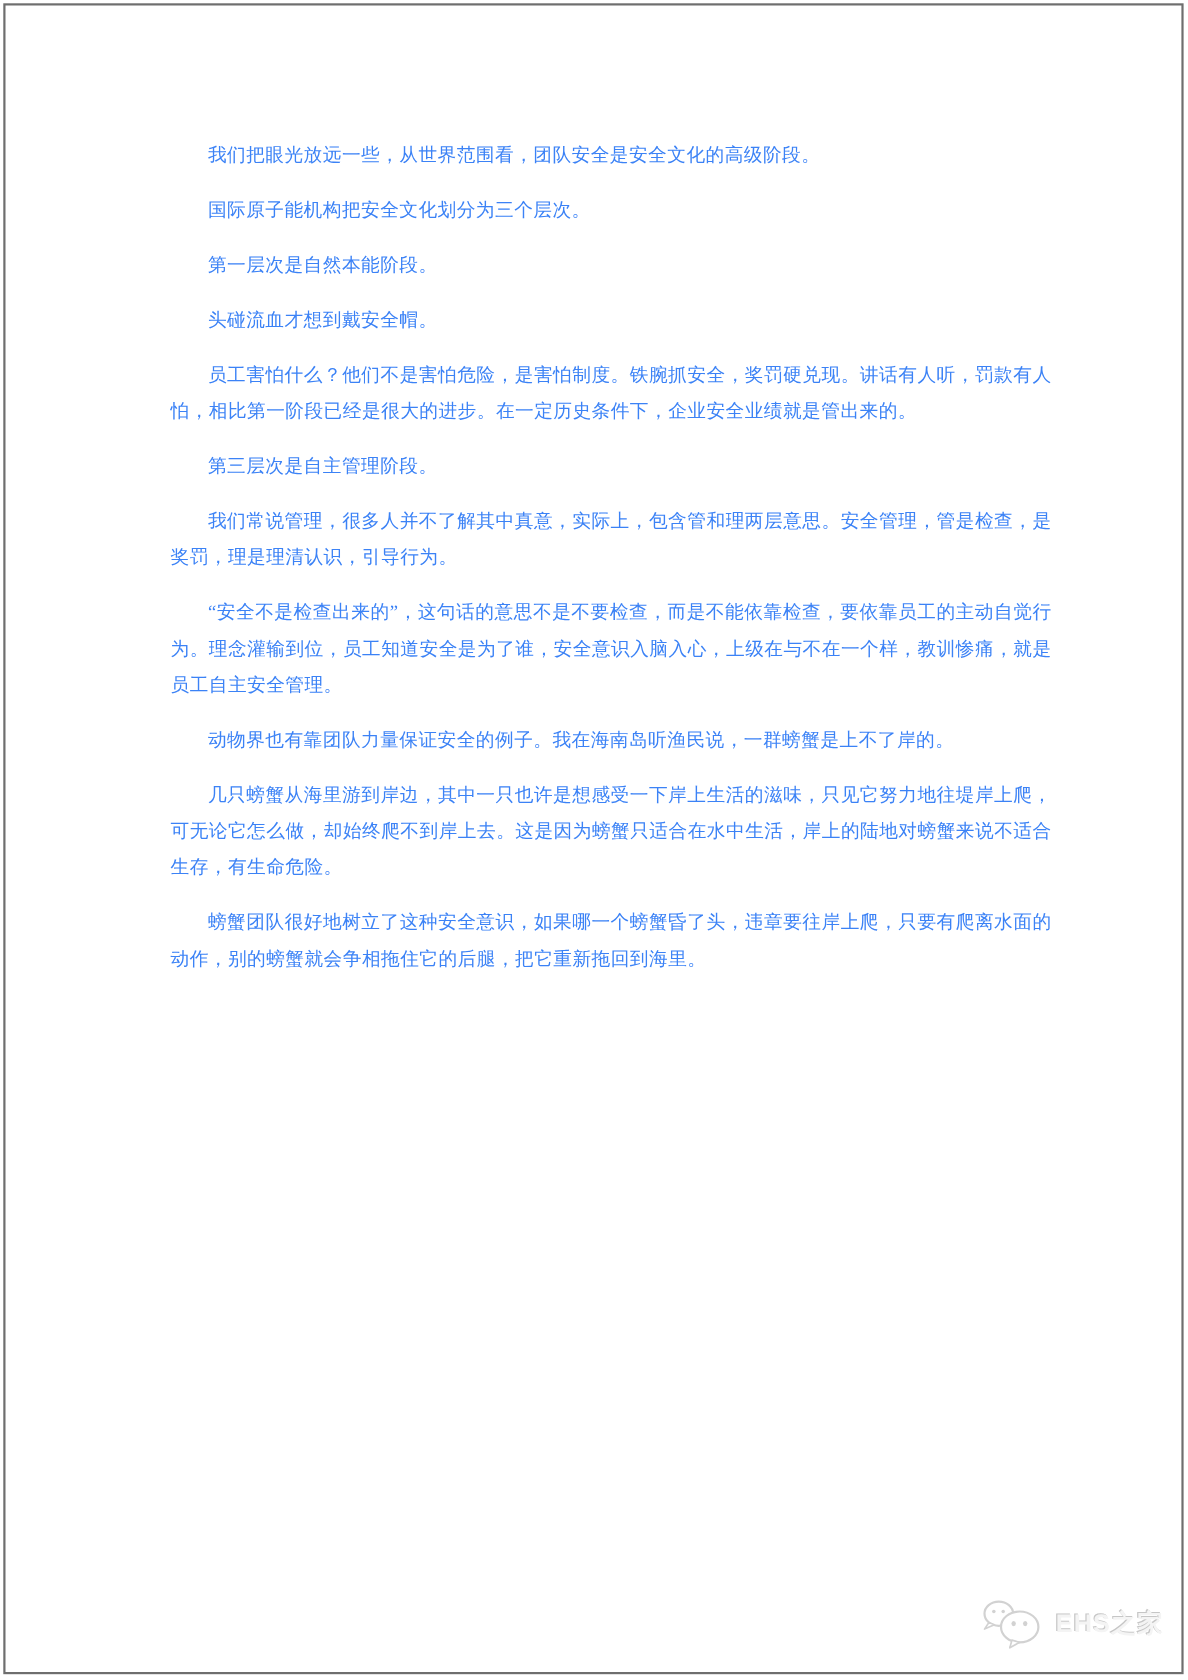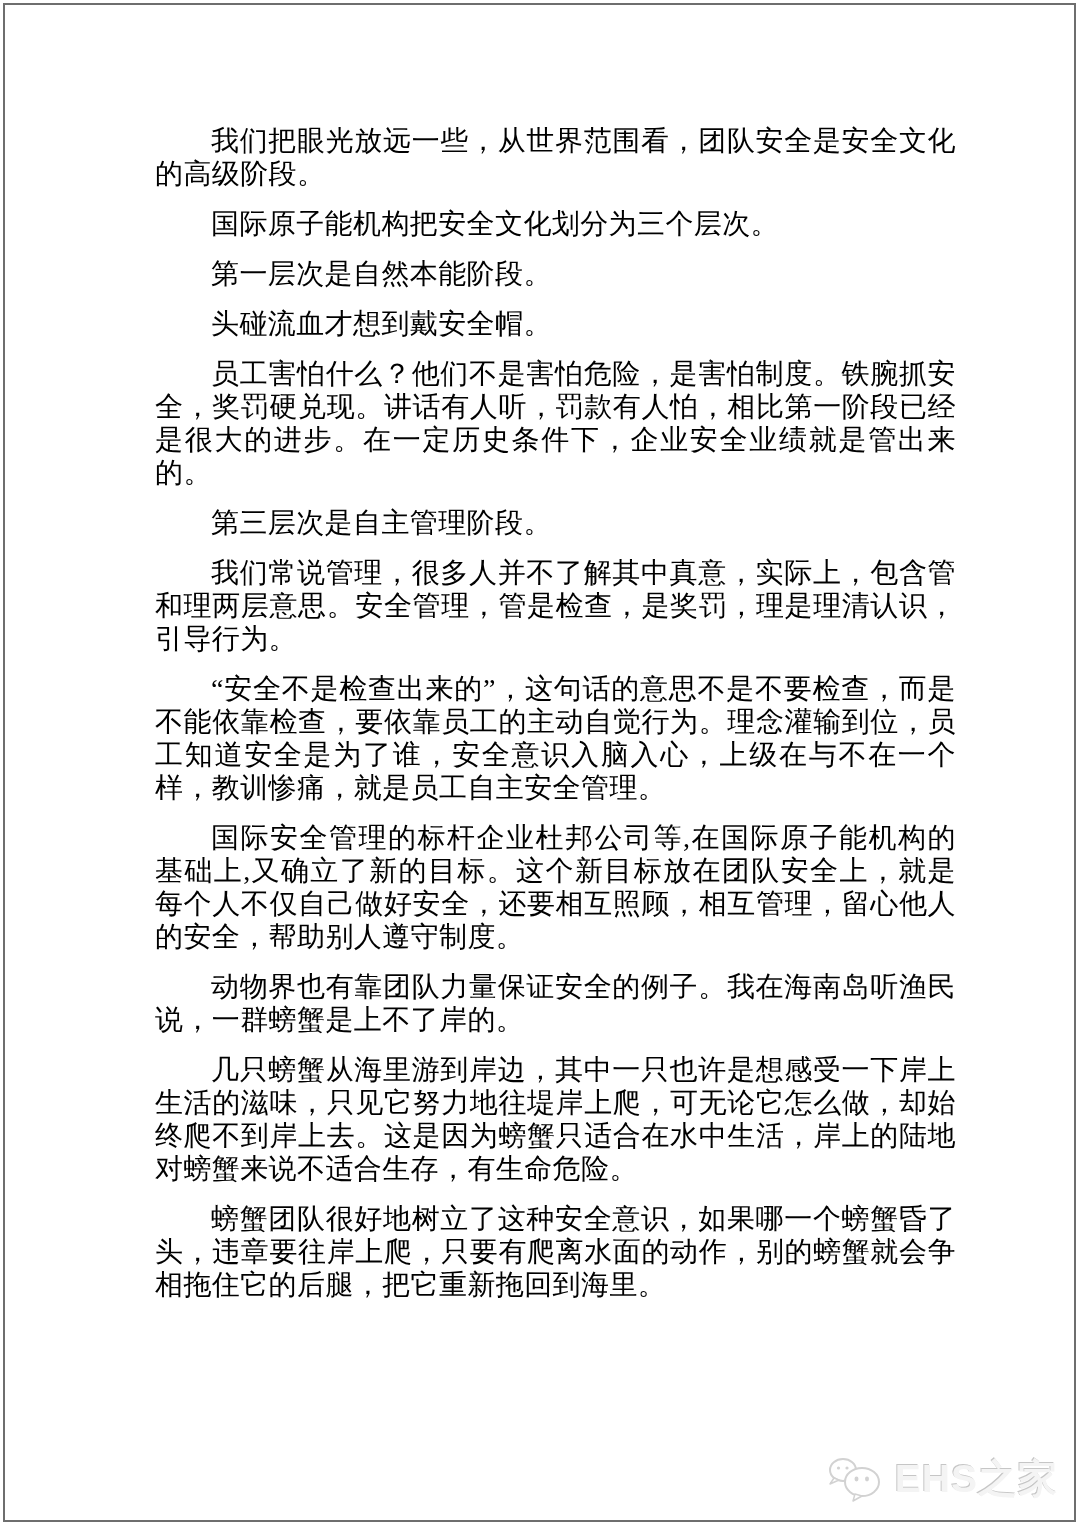--- a/index.html
+++ b/index.html
@@ -16,42 +16,42 @@
     position: absolute;
     left: 3px; top: 3px; right: 4px; bottom: 5px;
     border: 2px solid #6e6e6e;
     pointer-events: none;
   }
   .content {
     position: absolute;
     left: 155px;
     top: 124px;
     width: 801px;
-    color: #000000;
-    font-size: 28px;
+    color: #3b82f6;
+    font-size: 17px;
     line-height: 33px;
     text-align: justify;
     letter-spacing: 0.4px;
   }
   .content p {
     margin: 0 0 17px 0;
     text-indent: 2em;
   }
   .watermark {
     position: absolute;
     right: 22px;
     top: 1452px;
     display: flex;
     align-items: center;
     gap: 10px;
     user-select: none;
   }
   .watermark .wm-text {
     font-family: "Liberation Sans", sans-serif;
-    font-size: 39px;
+    font-size: 23px;
     font-weight: bold;
     color: #f4f4f4;
     text-shadow: -1px -1px 0 #c6c6c6, 1px 1px 0 #ffffff;
     letter-spacing: 1px;
   }
   .watermark svg { display: block; }
 </style>
 </head>
 <body>
 
@@ -59,21 +59,20 @@
 
 <div class="content">
   <p>我们把眼光放远一些，从世界范围看，团队安全是安全文化的高级阶段。</p>
   <p>国际原子能机构把安全文化划分为三个层次。</p>
   <p>第一层次是自然本能阶段。</p>
   <p>头碰流血才想到戴安全帽。</p>
   <p>员工害怕什么？他们不是害怕危险，是害怕制度。铁腕抓安全，奖罚硬兑现。讲话有人听，罚款有人怕，相比第一阶段已经是很大的进步。在一定历史条件下，企业安全业绩就是管出来的。</p>
   <p>第三层次是自主管理阶段。</p>
   <p>我们常说管理，很多人并不了解其中真意，实际上，包含管和理两层意思。安全管理，管是检查，是奖罚，理是理清认识，引导行为。</p>
   <p>“安全不是检查出来的”，这句话的意思不是不要检查，而是不能依靠检查，要依靠员工的主动自觉行为。理念灌输到位，员工知道安全是为了谁，安全意识入脑入心，上级在与不在一个样，教训惨痛，就是员工自主安全管理。</p>
-  <p>国际安全管理的标杆企业杜邦公司等,在国际原子能机构的基础上,又确立了新的目标。这个新目标放在团队安全上，就是每个人不仅自己做好安全，还要相互照顾，相互管理，留心他人的安全，帮助别人遵守制度。</p>
   <p>动物界也有靠团队力量保证安全的例子。我在海南岛听渔民说，一群螃蟹是上不了岸的。</p>
   <p>几只螃蟹从海里游到岸边，其中一只也许是想感受一下岸上生活的滋味，只见它努力地往堤岸上爬，可无论它怎么做，却始终爬不到岸上去。这是因为螃蟹只适合在水中生活，岸上的陆地对螃蟹来说不适合生存，有生命危险。</p>
   <p>螃蟹团队很好地树立了这种安全意识，如果哪一个螃蟹昏了头，违章要往岸上爬，只要有爬离水面的动作，别的螃蟹就会争相拖住它的后腿，把它重新拖回到海里。</p>
 </div>
 
 <div class="watermark">
   <span>
     <svg width="58" height="48" viewBox="0 0 58 48" fill="none">
 
       <ellipse cx="16" cy="15" rx="13" ry="11" fill="#ffffff" stroke="#d2d2d2" stroke-width="2"></ellipse>

